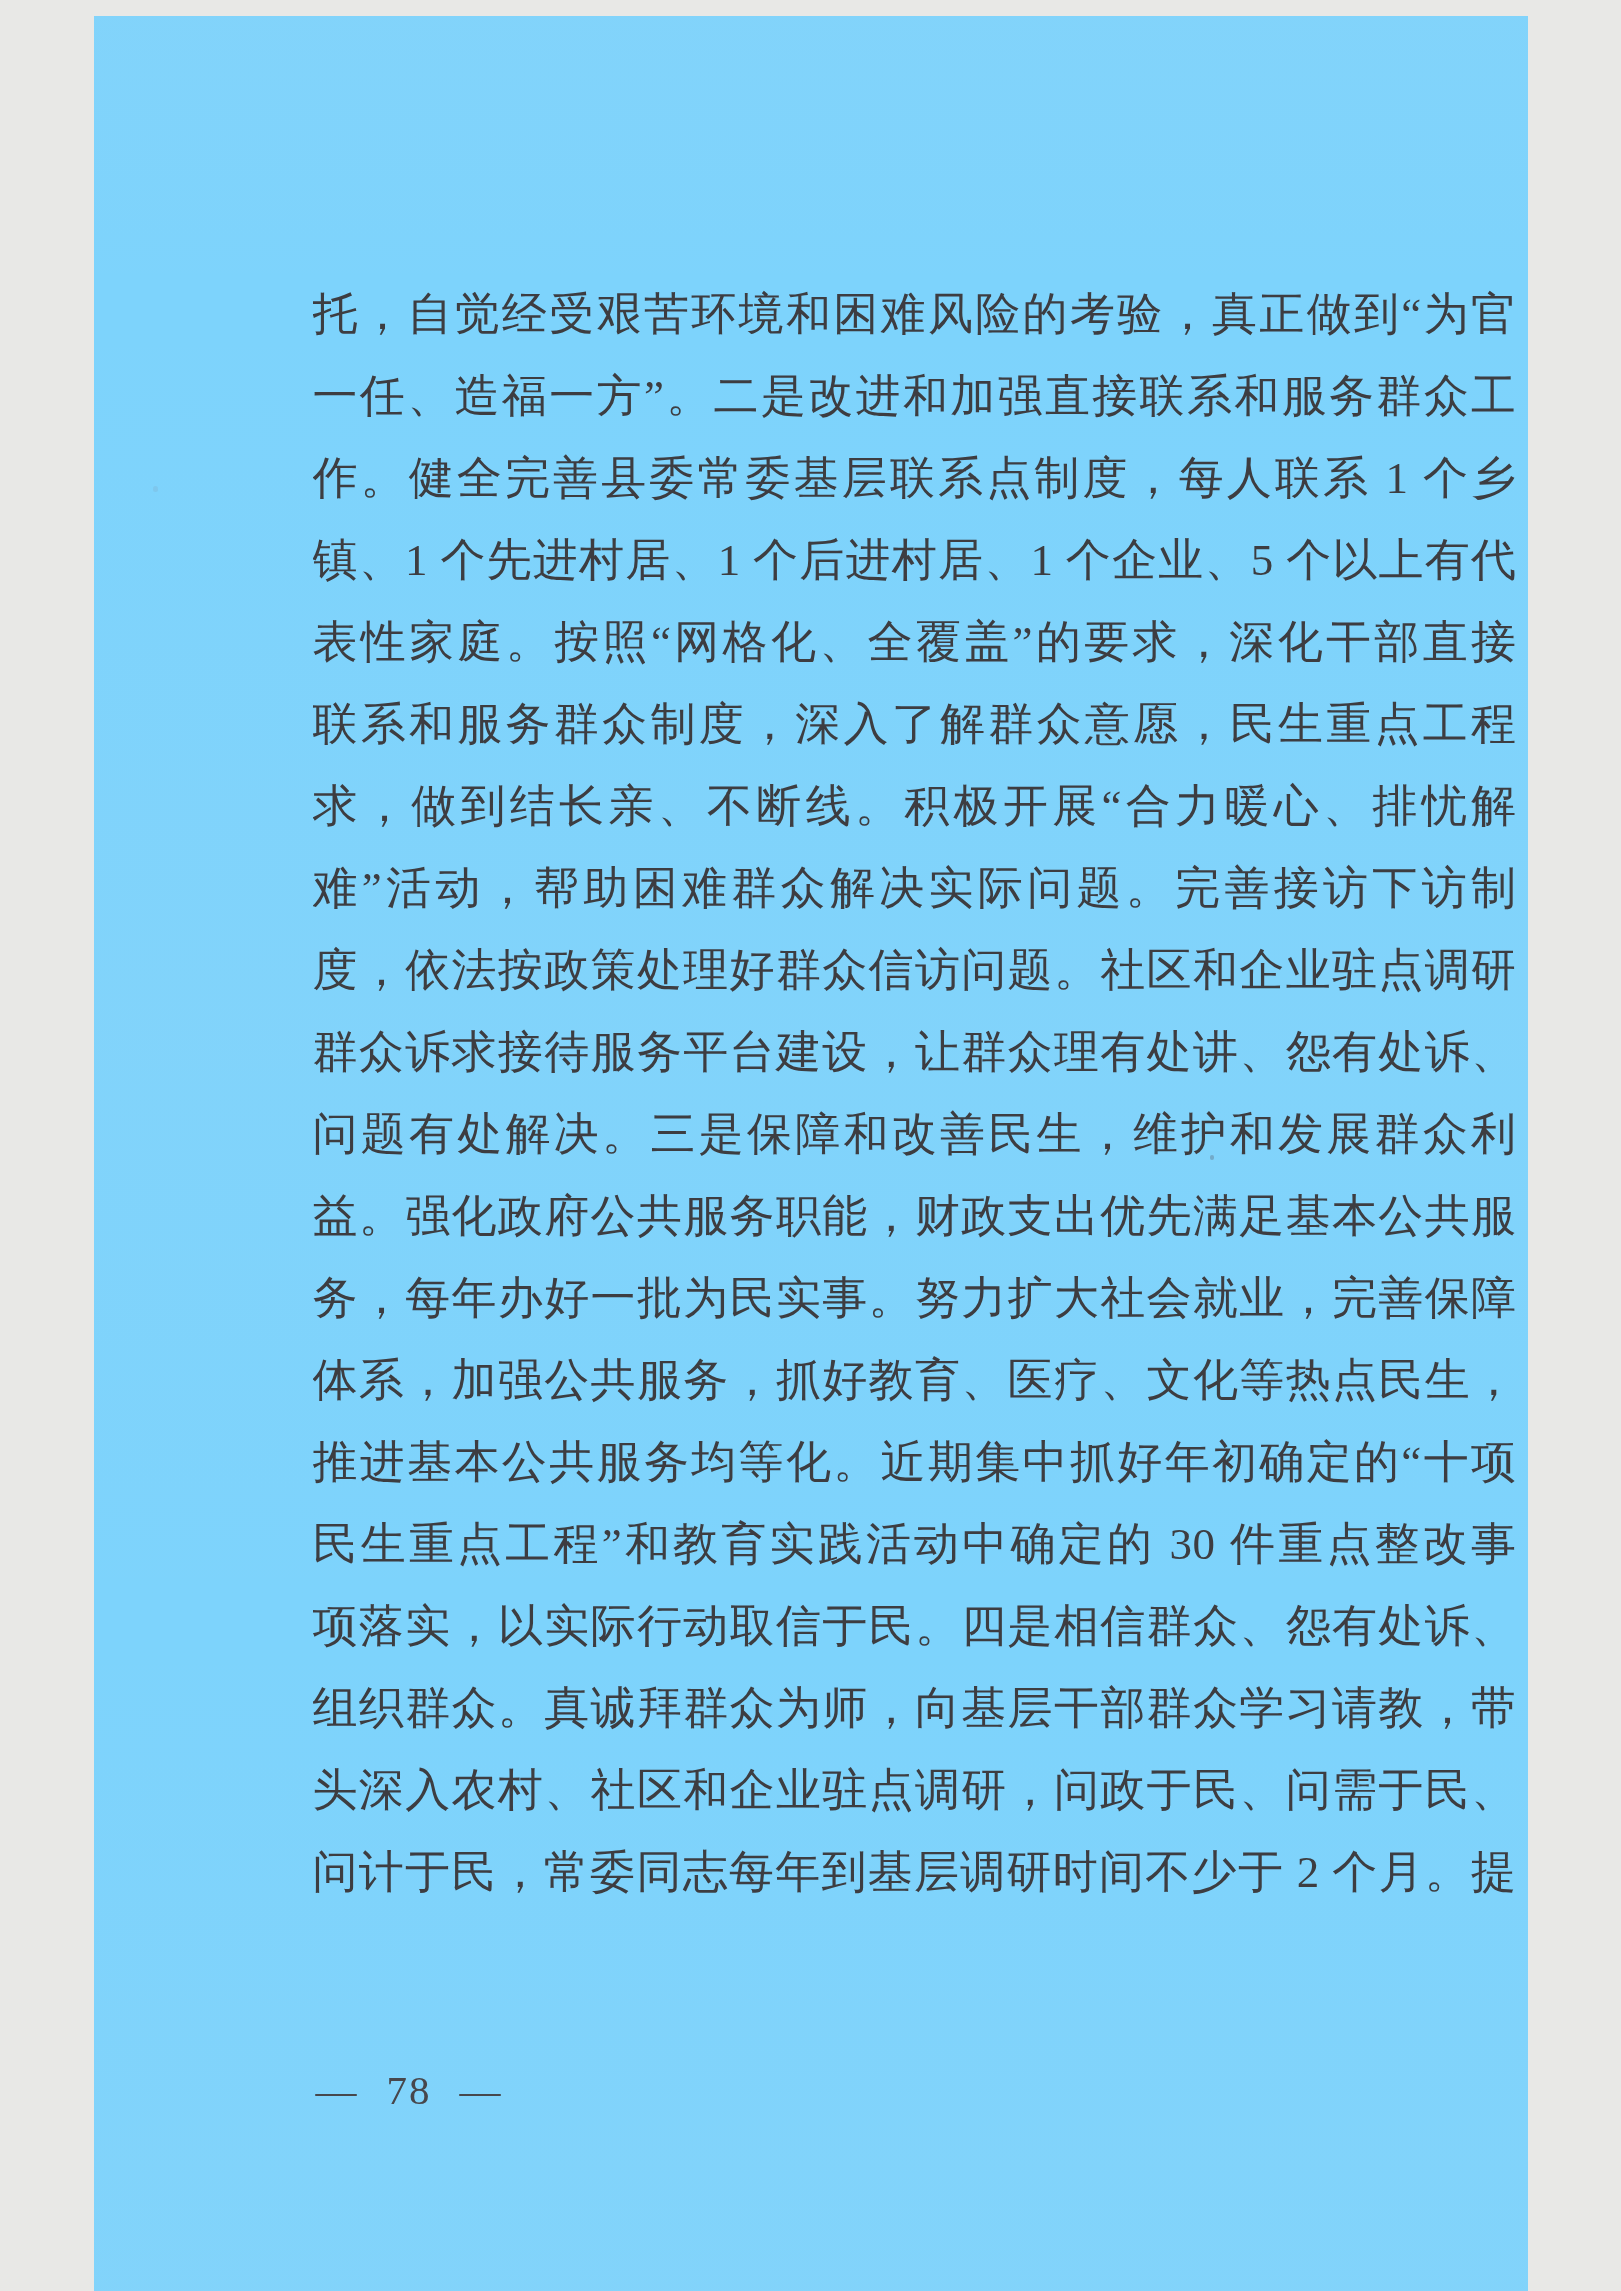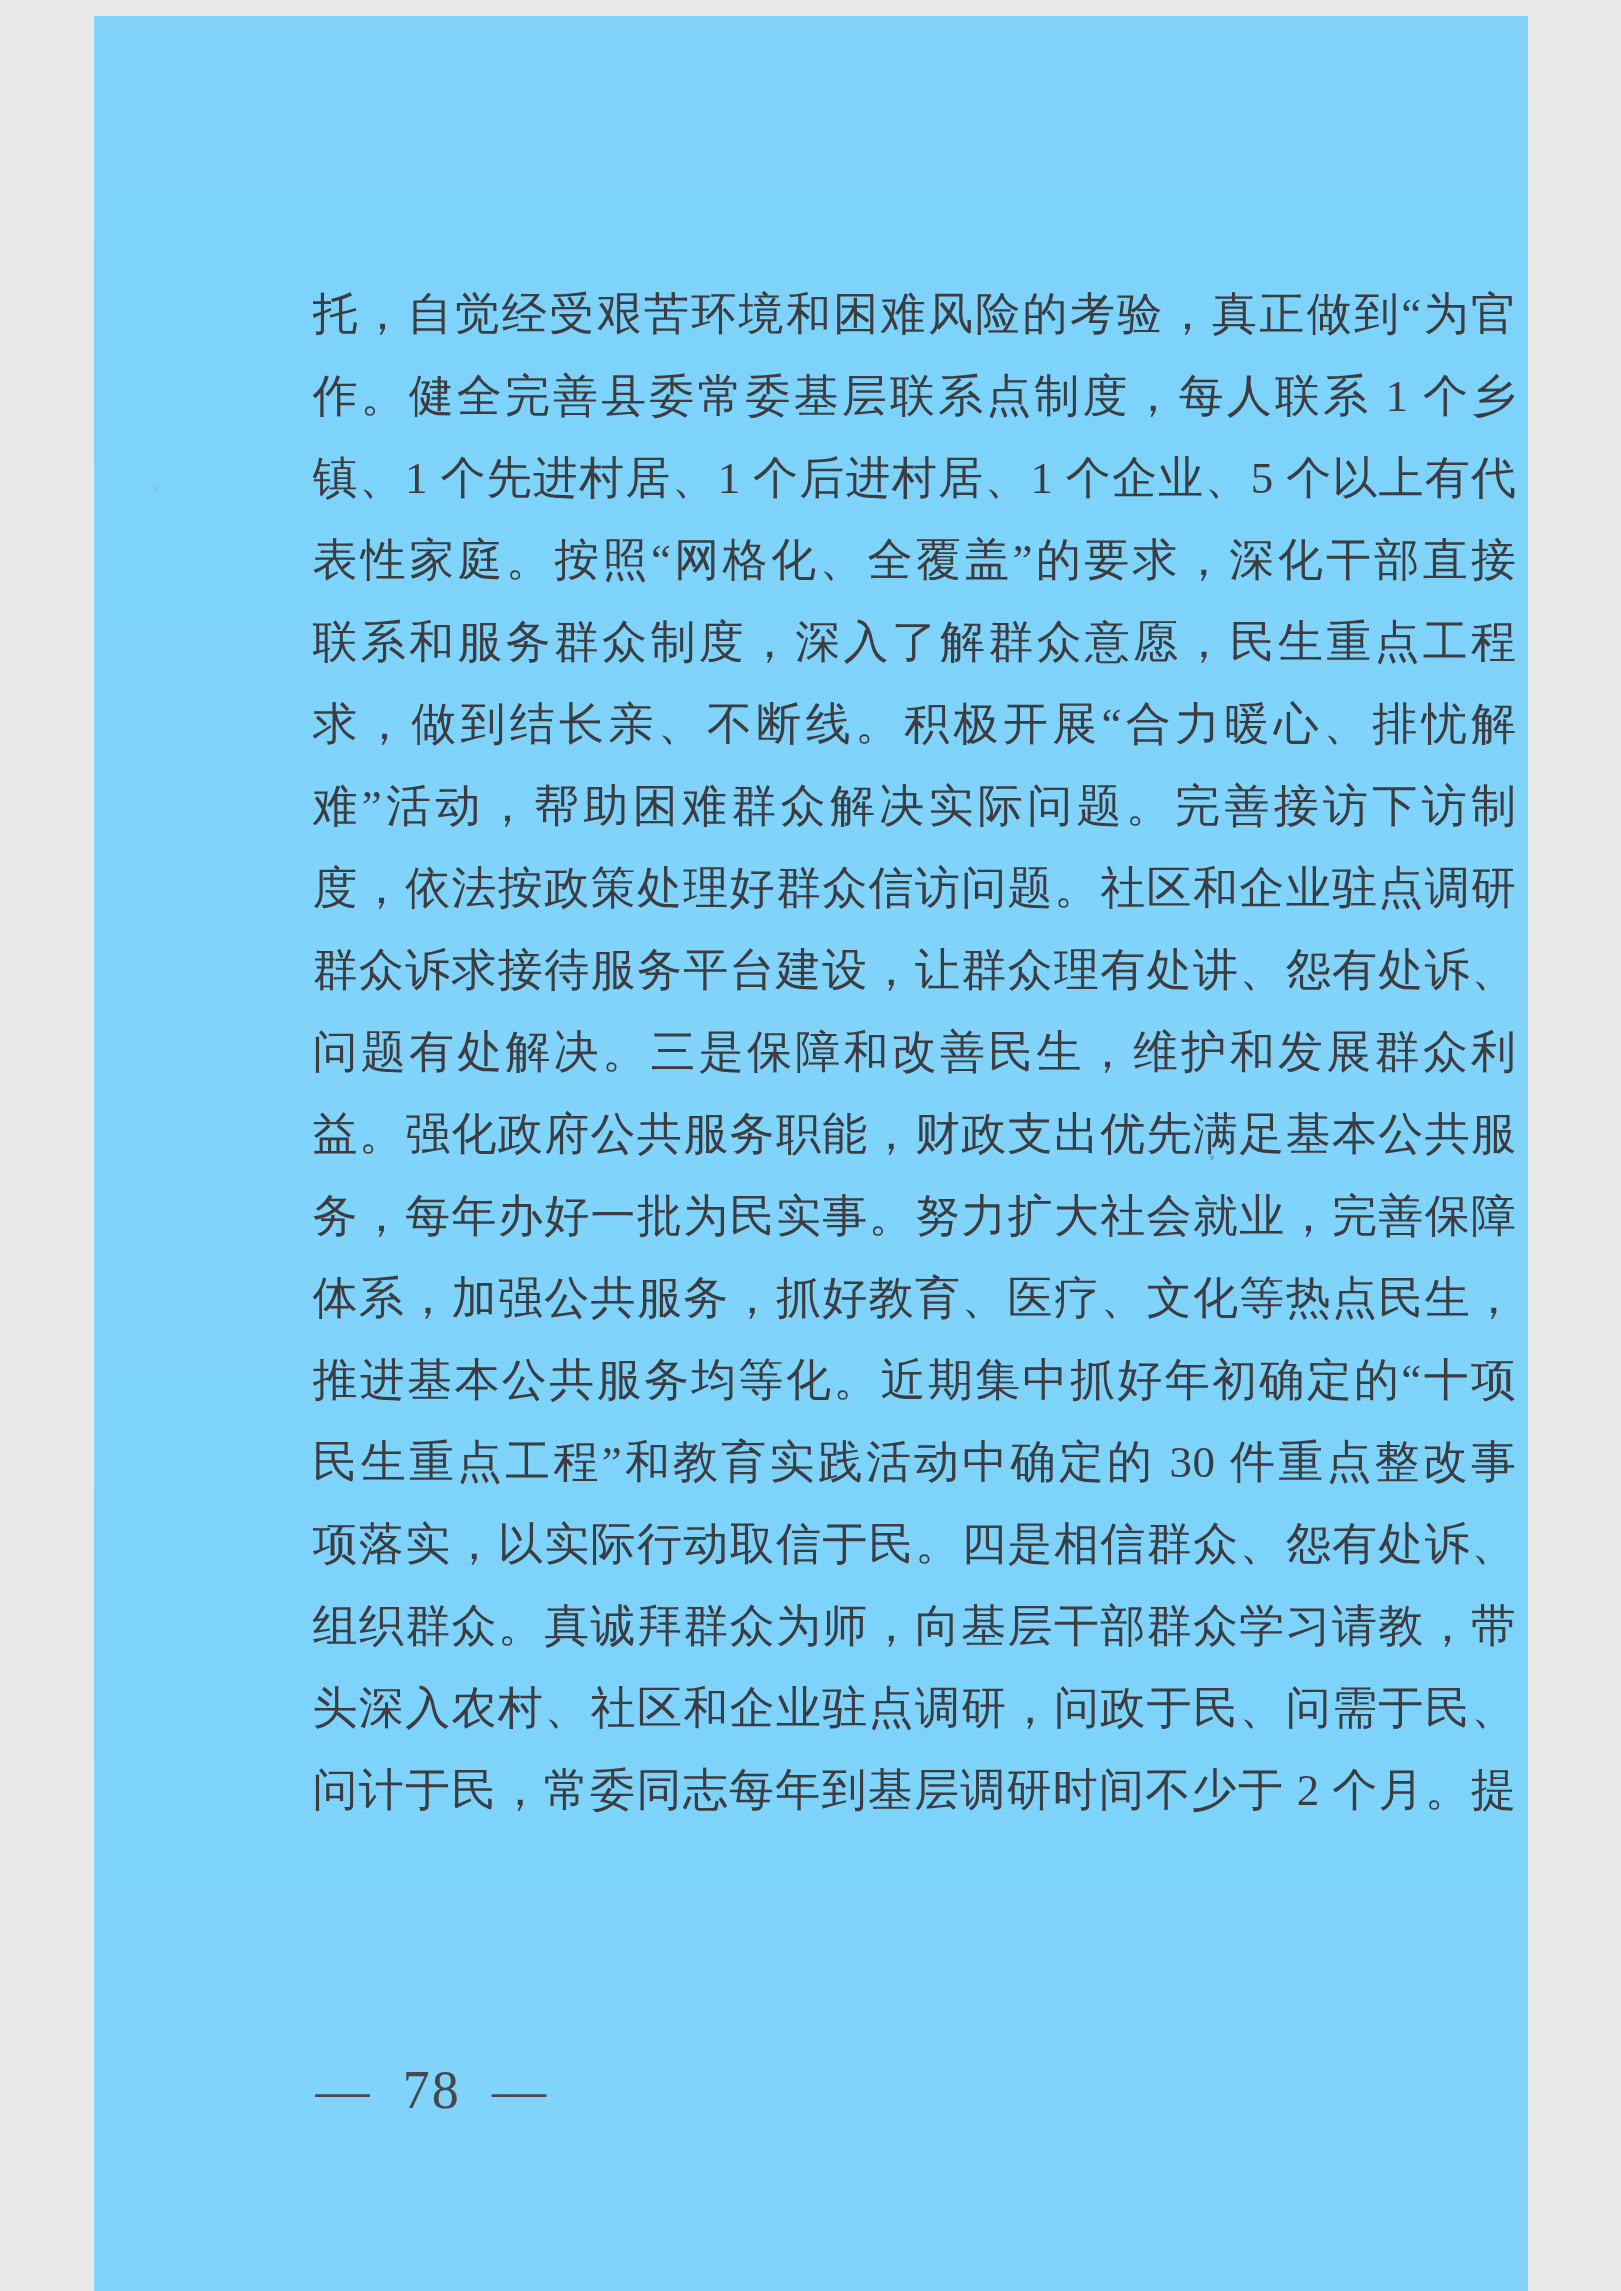--- a/index.html
+++ b/index.html
@@ -43,21 +43,21 @@
     text-align: justify;
     text-align-last: justify;
     text-justify: inter-character;
     overflow: hidden;
     letter-spacing: 0.5px;
   }
   .page-number {
     position: absolute;
     left: 222px;
     top: 2045px;
-    font-size: 54px;
+    font-size: 41px;
     line-height: 59px;
     color: #47474c;
     word-spacing: 15.7px;
     letter-spacing: 2px;
   }
   .speck {
     position: absolute;
     border-radius: 50%;
     background: rgba(125, 135, 155, 0.28);
     pointer-events: none;
@@ -71,20 +71,21 @@
   .s7 { left: 59px;   top: 470px;  width: 5.9px;  height: 5.9px; background: rgba(125,135,155,0.15); }
   .s8 { left: 1116px; top: 1139px; width: 4.9px;  height: 4.9px; background: rgba(90,95,110,0.35); }
 </style>
 </head>
 <body>
 
 <div class="page">
 
   <div class="text-block">
     <div class="line">托，自觉经受艰苦环境和困难风险的考验，真正做到“为官</div>
+    <div class="line">一任、造福一方”。二是改进和加强直接联系和服务群众工</div>
     <div class="line">作。健全完善县委常委基层联系点制度，每人联系 1 个乡</div>
     <div class="line">镇、1 个先进村居、1 个后进村居、1 个企业、5 个以上有代</div>
     <div class="line">表性家庭。按照“网格化、全覆盖”的要求，深化干部直接</div>
     <div class="line">联系和服务群众制度，深入了解群众意愿，民生重点工程</div>
     <div class="line">求，做到结长亲、不断线。积极开展“合力暖心、排忧解</div>
     <div class="line">难”活动，帮助困难群众解决实际问题。完善接访下访制</div>
     <div class="line">度，依法按政策处理好群众信访问题。社区和企业驻点调研</div>
     <div class="line">群众诉求接待服务平台建设，让群众理有处讲、怨有处诉、</div>
     <div class="line">问题有处解决。三是保障和改善民生，维护和发展群众利</div>
     <div class="line">益。强化政府公共服务职能，财政支出优先满足基本公共服</div>

